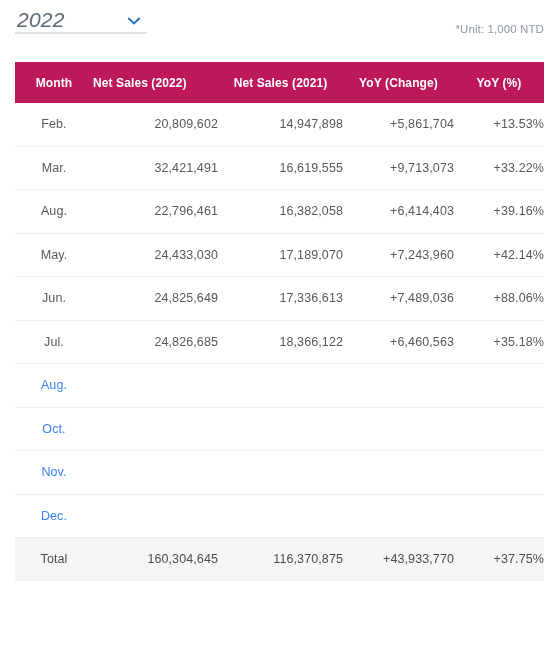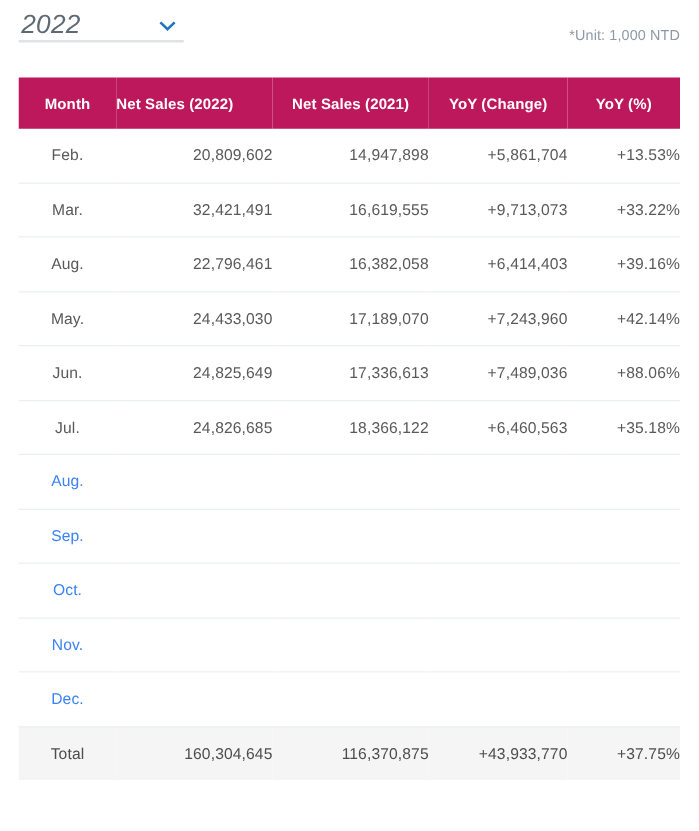--- a/index.html
+++ b/index.html
@@ -188,27 +188,20 @@
         </tr>
 
         <tr class="empty">
           <td class="month">Aug.</td>
           <td class="num"></td>
           <td class="num"></td>
           <td class="num"></td>
           <td class="pct"></td>
         </tr>
 
-        <tr class="empty">
-          <td class="month">Sep.</td>
-          <td class="num"></td>
-          <td class="num"></td>
-          <td class="num"></td>
-          <td class="pct"></td>
-        </tr>
 
         <tr class="empty">
           <td class="month">Oct.</td>
           <td class="num"></td>
           <td class="num"></td>
           <td class="num"></td>
           <td class="pct"></td>
         </tr>
 
         <tr class="empty">

